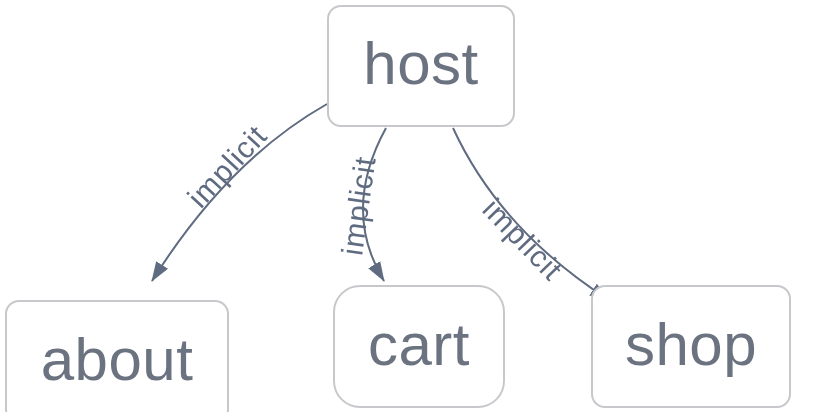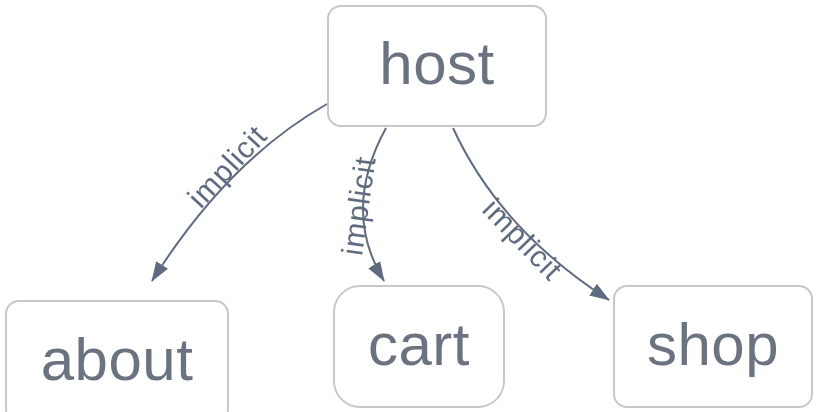--- a/index.html
+++ b/index.html
@@ -46,24 +46,24 @@
     justify-content: center;
   }
   .node-label {
     color: #6b7280;
     font-size: 60px;
     letter-spacing: 0.5px;
     white-space: nowrap;
     line-height: 1;
     padding-bottom: 4px;
   }
-  .node-host  { left: 327px; top: 5px;   width: 220px; height: 122px; }
+  .node-host  { left: 327px; top: 5px;   width: 188px; height: 122px; }
   .node-about { left: 5px;   top: 300px; width: 224px; height: 123px; }
   .node-cart  { left: 333px; top: 285px; width: 172px; height: 123px; border-radius: 27px; }
-  .node-shop  { left: 613px; top: 285px; width: 200px; height: 123px; }
+  .node-shop  { left: 591px; top: 285px; width: 200px; height: 123px; }
 </style>
 </head>
 <body>
 
 <div class="canvas">
 
   <svg class="edge-layer" width="818" height="412" viewBox="0 0 818 412" xmlns="http://www.w3.org/2000/svg">
     <defs>
       <marker id="arrowhead" markerUnits="userSpaceOnUse" markerWidth="22" markerHeight="16" refX="19" refY="8" orient="auto">
         <polygon points="0,1 20,8 0,15" fill="#5f6b80"></polygon>

